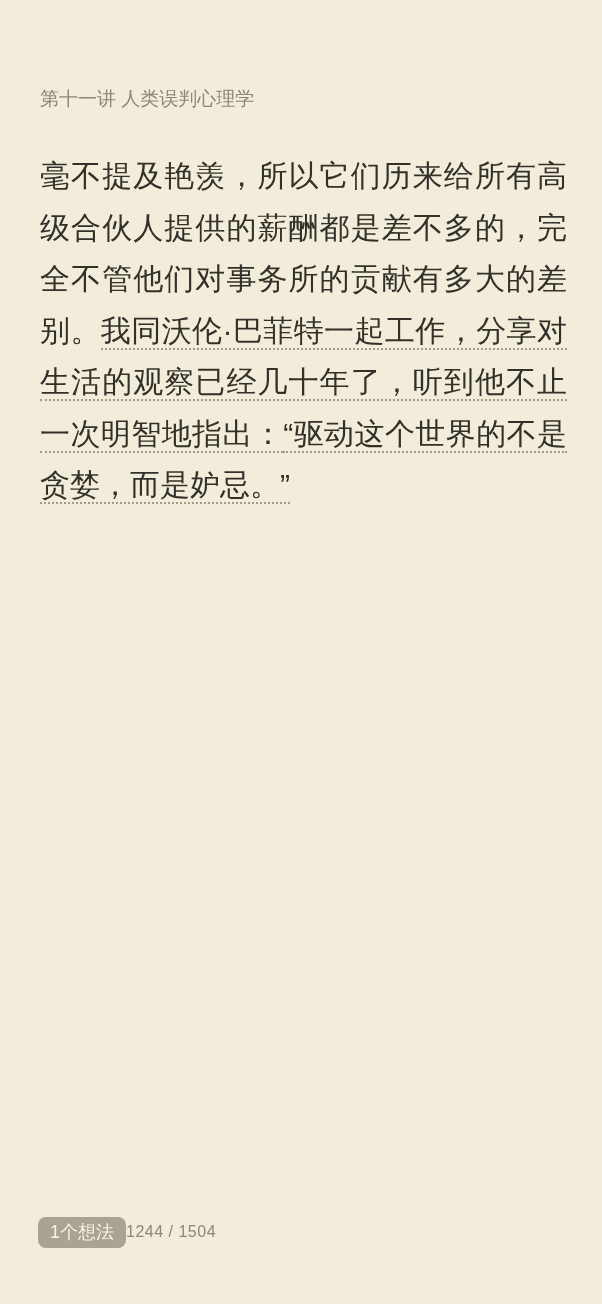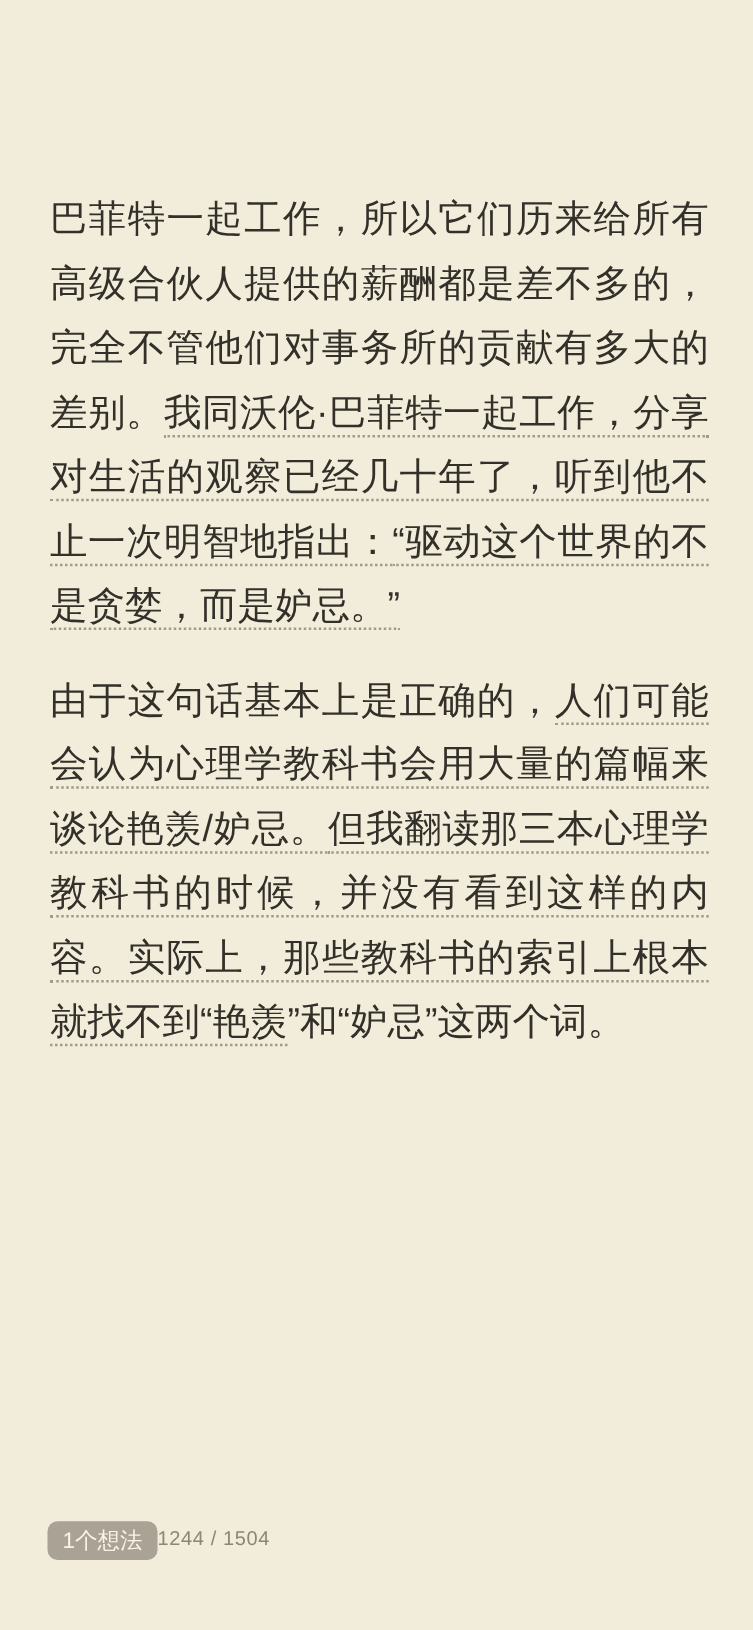--- a/index.html
+++ b/index.html
@@ -57,24 +57,24 @@
     color:var(--muted);
     font-size:16px;line-height:22px;
     letter-spacing:0.5px;
   }
 </style>
 </head>
 <body>
 
 <div class="reader-page">
 
+  <div class="chapter-header">第十一讲 人类误判心理学</div>
 
   <div class="reading-text">
-      <p><span>巴菲特一起工作，所以它们历来给所有高级合伙人提供的薪酬都是差不多的，完全不管他们对事务所的贡献有多大的差别。</span><span class="hl">我同沃伦·巴菲特一起工作，分享对生活的观察已经几十年了，听到他不止一次明智地指出：</span><span class="hl">“驱动这个世界的不是贪婪，而是妒忌。”</span></p>
-      <p><span>由于这句话基本上是正确的，</span><span class="hl">人们可能会认为心理学教科书会用大量的篇幅来谈论艳羡/妒忌。</span><span class="hl">但我翻读那三本心理学教科书的时候，并没有看到这样的内容。实际上，那些教科书的索引上根本就找不到“艳羡</span><span>”和“妒忌”这两个词。</span></p>
+      <p><span>毫不提及艳羡，所以它们历来给所有高级合伙人提供的薪酬都是差不多的，完全不管他们对事务所的贡献有多大的差别。</span><span class="hl">我同沃伦·巴菲特一起工作，分享对生活的观察已经几十年了，听到他不止一次明智地指出：</span><span class="hl">“驱动这个世界的不是贪婪，而是妒忌。”</span></p>
     </div>
 
   <div class="footer">
     <button class="thoughts-badge">1个想法</button>
     <span class="page-indicator">1244 / 1504</span>
   </div>
 
 </div>
 
 </body></html>

